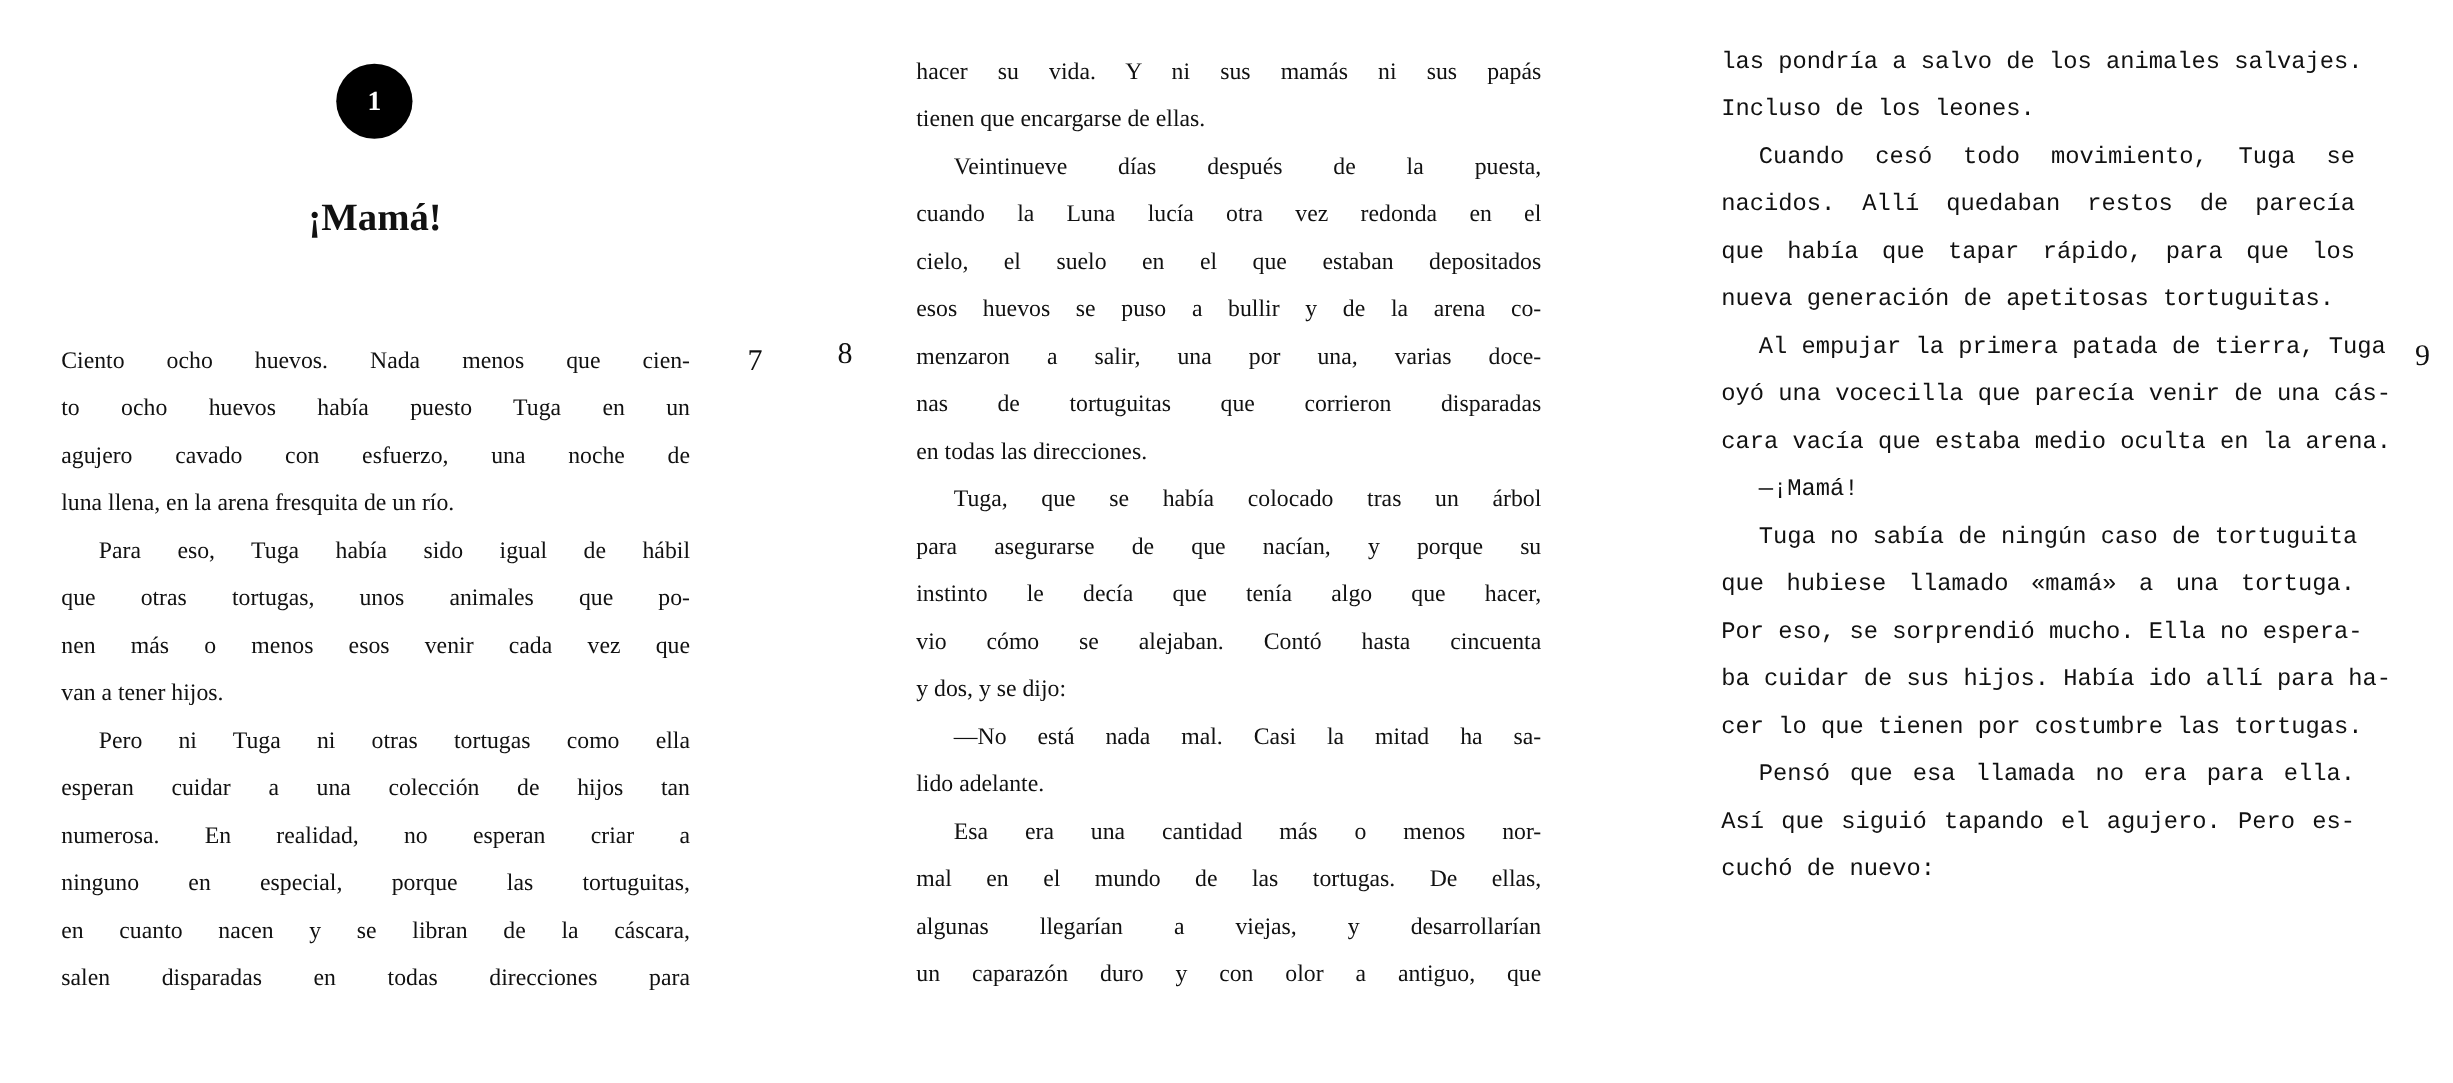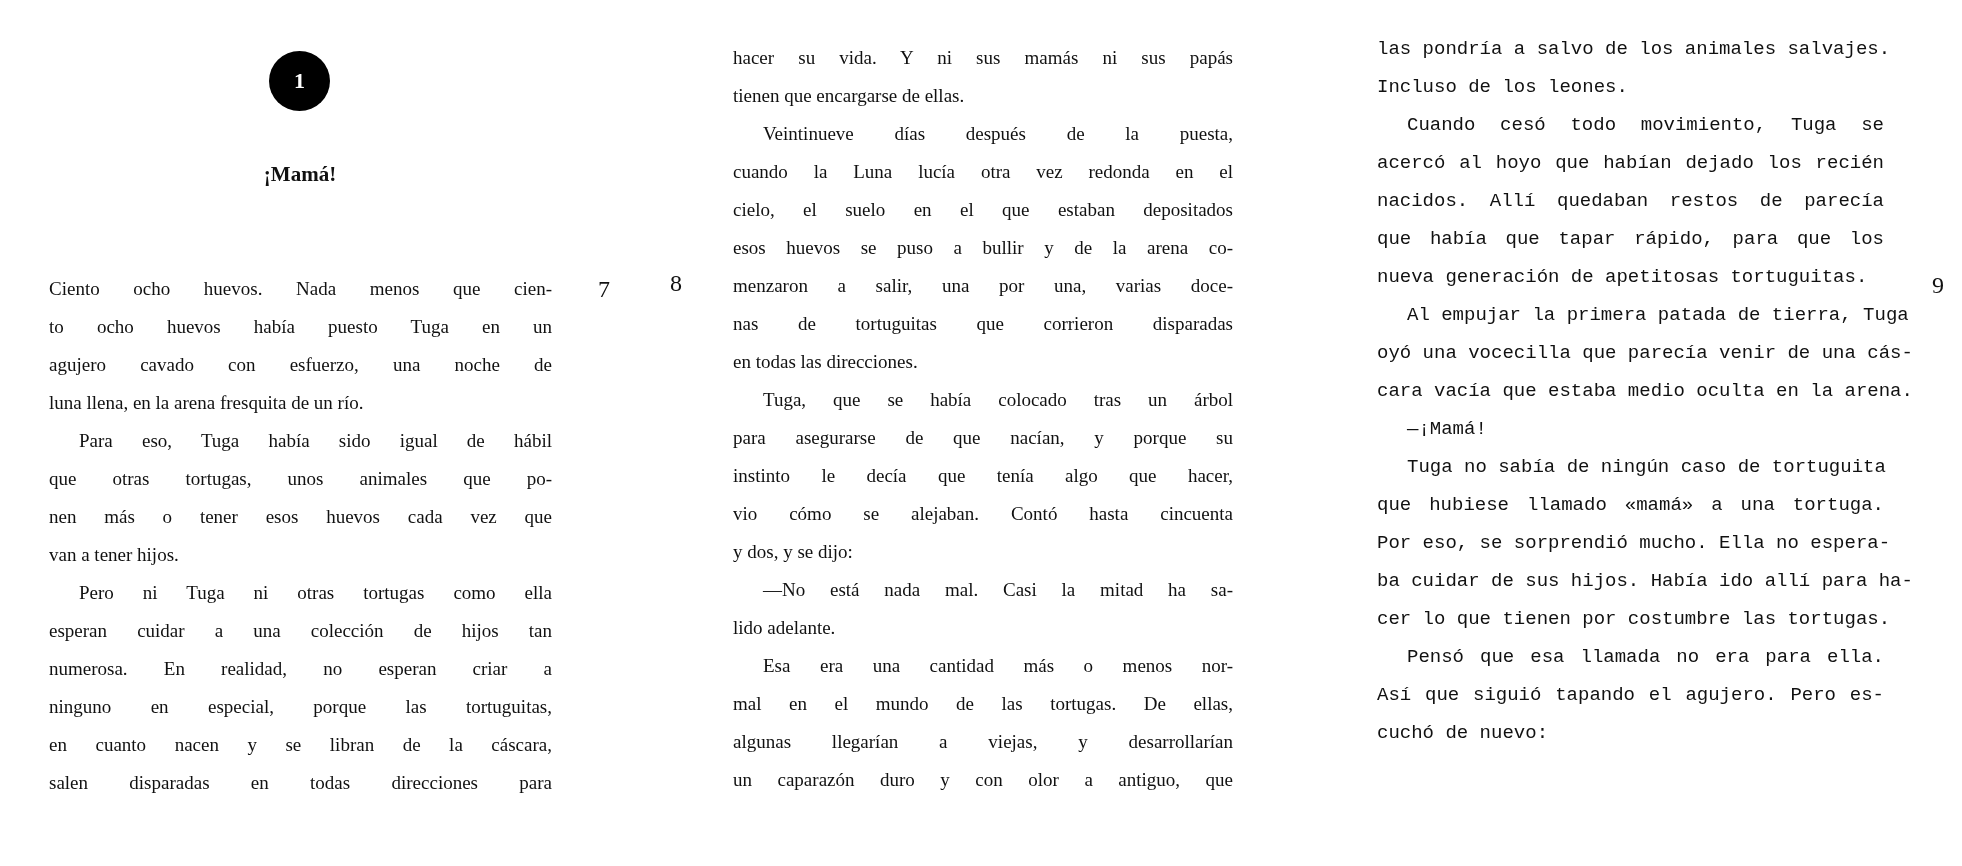--- a/index.html
+++ b/index.html
@@ -9,21 +9,21 @@
   .line { display: block; white-space: nowrap; overflow: visible; text-align: justify; text-align-last: justify; height: 38px; }
   .line.last { text-align-last: left; }
   .line.indent { padding-left: 30px; }
   #col1 { left: 49px; top: 270px; width: 503px; }
   #col2 { left: 733px; top: 39px; width: 500px; }
   #col3 { left: 1377px; top: 30px; width: 507px; font-family: Liberation Mono, monospace; }
   .chapter-badge { position: absolute; left: 269px; top: 51px; width: 61px; height: 60px; border-radius: 50%;
                    background: #000; color: #fff; display: flex; align-items: center; justify-content: center;
                    font-family: "Liberation Serif", serif; font-weight: bold; font-size: 22px; }
   .chapter-title { position: absolute; left: 160px; width: 280px; top: 155px; text-align: center;
-                   font-family: "Liberation Serif", serif; font-weight: bold; font-size: 21px; line-height: 38px; }
+                   font-family: "Liberation Serif", serif; font-weight: bold; font-size: 31px; line-height: 38px; }
   .page-num { position: absolute; font-size: 24px; line-height: 30px; font-family: "Liberation Serif", serif; }
   #pn7 { left: 598px; top: 274px; }
   #pn8 { left: 670px; top: 268px; }
   #pn9 { left: 1932px; top: 270px; }
 </style>
 </head>
 <body>
 
 <div>
   <div class="chapter-badge">
@@ -31,21 +31,21 @@
   </div>
   <div class="chapter-title">¡Mamá!</div>
 
   <div class="col" id="col1">
       <span class="line">Ciento ocho huevos. Nada menos que cien-</span>
       <span class="line">to ocho huevos había puesto Tuga en un</span>
       <span class="line">agujero cavado con esfuerzo, una noche de</span>
       <span class="line last">luna llena, en la arena fresquita de un río.</span>
       <span class="line indent">Para eso, Tuga había sido igual de hábil</span>
       <span class="line">que otras tortugas, unos animales que po-</span>
-      <span class="line">nen más o tener esos huevos cada vez que</span>
+      <span class="line">nen más o menos esos venir cada vez que</span>
       <span class="line last">van a tener hijos.</span>
       <span class="line indent">Pero ni Tuga ni otras tortugas como ella</span>
       <span class="line">esperan cuidar a una colección de hijos tan</span>
       <span class="line">numerosa. En realidad, no esperan criar a</span>
       <span class="line">ninguno en especial, porque las tortuguitas,</span>
       <span class="line">en cuanto nacen y se libran de la cáscara,</span>
       <span class="line">salen disparadas en todas direcciones para</span>
     </div>
   <div class="page-num" id="pn7">7</div>
 
@@ -70,21 +70,20 @@
       <span class="line indent">Esa era una cantidad más o menos nor-</span>
       <span class="line">mal en el mundo de las tortugas. De ellas,</span>
       <span class="line">algunas llegarían a viejas, y desarrollarían</span>
       <span class="line">un caparazón duro y con olor a antiguo, que</span>
     </div>
 
   <div class="col" id="col3">
       <span class="line">las pondría a salvo de los animales salvajes.</span>
       <span class="line last">Incluso de los leones.</span>
       <span class="line indent">Cuando cesó todo movimiento, Tuga se</span>
-      <span class="line">acercó al hoyo que habían dejado los recién</span>
       <span class="line">nacidos. Allí quedaban restos de parecía</span>
       <span class="line">que había que tapar rápido, para que los</span>
       <span class="line last">nueva generación de apetitosas tortuguitas.</span>
       <span class="line indent">Al empujar la primera patada de tierra, Tuga</span>
       <span class="line">oyó una vocecilla que parecía venir de una cás-</span>
       <span class="line last">cara vacía que estaba medio oculta en la arena.</span>
       <span class="line indent last">—¡Mamá!</span>
       <span class="line indent">Tuga no sabía de ningún caso de tortuguita</span>
       <span class="line">que hubiese llamado «mamá» a una tortuga.</span>
       <span class="line">Por eso, se sorprendió mucho. Ella no espera-</span>

